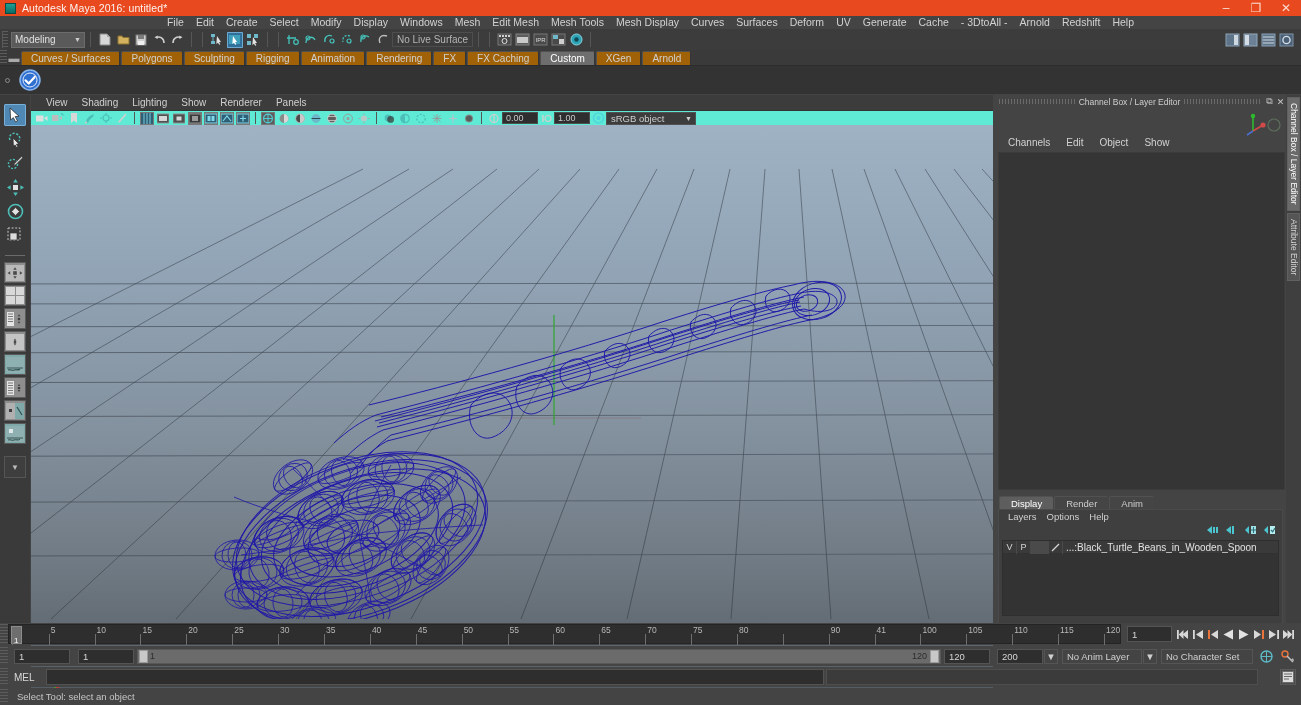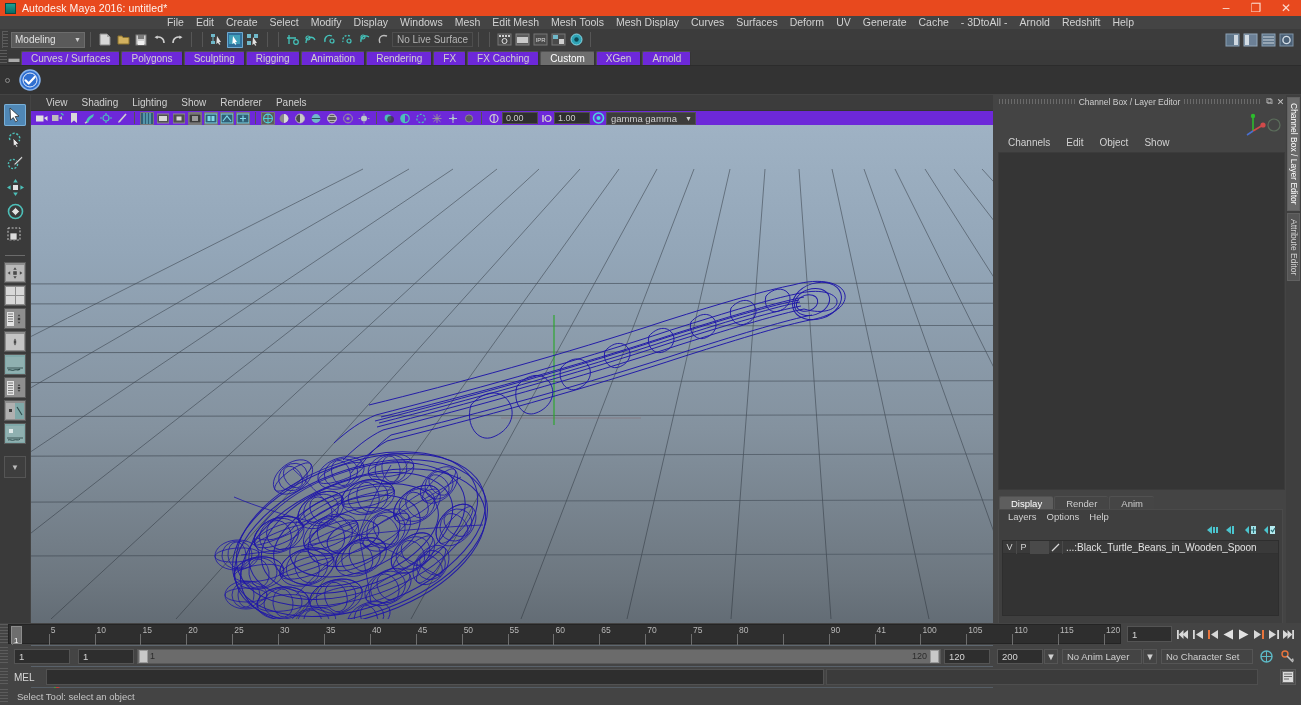--- a/index.html
+++ b/index.html
@@ -74,21 +74,21 @@
   .shelf-tabs {
     position:absolute; left:0; top:50px; width:1301px; height:15px;
     background:#3a3a3a; display:flex; align-items:flex-end;
   }
   .shelf-grip { width:7px; height:15px;
     background-image: repeating-linear-gradient(180deg,#5c5c5c 0 1px, transparent 1px 3px); }
   .shelf-minus { width:14px; height:15px; display:flex; align-items:center; justify-content:center;
     font-size:11px; color:#aaa; }
   .shelf-tab {
     height:14px; line-height:14px; padding:0 9px; font-size:10px;
-    color:#cfcfcf; background:#6d28d9; margin-right:1px;
+    color:#cfcfcf; background:#a16207; margin-right:1px;
     border-top:1px solid #515151; border-left:1px solid #515151; border-right:1px solid #353535;
     border-radius:2px 2px 0 0; white-space:nowrap;
   }
   .shelf-tab.active { background:#6e6e6e; color:#ffffff; }
   .shelf-body {
     position:absolute; left:0; top:65px; width:1301px; height:29px;
     background:#333333; display:flex; align-items:center;
     border-top:1px solid #2c2c2c;
   }
   .shelf-handle { width:14px; height:29px; display:flex; align-items:center; justify-content:center; }
@@ -112,21 +112,21 @@
   .layoutbtn-small { width:22px;height:21px;margin-bottom:2px;border:1px solid #5a5a5a;
     background:#8e8e8e; display:grid; grid-template-columns:1fr 1fr; grid-template-rows:1fr 1fr; gap:1px; padding:1px;}
   .layoutbtn-small i { background:#d8d8d8; }
   .tool-last { width:22px;height:22px;margin-top:10px;background:#3e3e3e;border:1px solid #555;
     display:flex;align-items:center;justify-content:center;color:#bbb;font-size:8px;}
 
   
   .viewpanel { position:absolute; left:31px; top:95px; width:962px; height:524px; background:#2b2b2b; }
   .vp-menubar { height:15px; background:#3c3c3c; display:flex; align-items:center; padding-left:8px; }
   .vp-menu { padding:0 7px; font-size:10px; color:#d0d0d0; height:15px; line-height:15px; }
-  .vp-toolbar { height:15px; background:#6d28d9; display:flex; align-items:center; padding-left:3px; border-top:1px solid #343434;}
+  .vp-toolbar { height:15px; background:#5eead4; display:flex; align-items:center; padding-left:3px; border-top:1px solid #343434;}
   .vbtn { width:14px;height:13px; margin:0 1px; display:flex;align-items:center;justify-content:center;border-radius:1px;}
   .vbtn.on { background:#5d5d5d; box-shadow: inset 0 0 0 1px #787878; }
   .vsep { width:1px;height:12px;background:#545454;margin:0 4px; }
   .numfield { width:36px;height:12px;background:#2e2e2e;border:1px solid #4d4d4d;
     font-size:9px;color:#c9c9c9;display:flex;align-items:center;padding-left:3px; }
   .gammasel { width:90px;height:13px;background:#3c3c3c;border:1px solid #515151;
     font-size:9.5px;color:#cfcfcf;display:flex;align-items:center;padding-left:4px; }
   .gammasel .caret{margin-left:auto;margin-right:3px;font-size:7px;}
 
   .vp-canvas { position:relative; width:962px; height:582px; overflow:hidden;
@@ -766,21 +766,21 @@
           </svg>
       </div>
       <div class="numfield">1.00</div>
       <div class="vbtn">
         <svg width="13" height="12" viewBox="0 0 13 12">
             <circle cx="6.5" cy="6" r="5" fill="none" stroke="#4dd6de" stroke-width="1.6"></circle>
             <circle cx="6.5" cy="6" r="2" fill="#4dd6de"></circle>
           </svg>
       </div>
       <div class="gammasel">
-        <span>gamma gamma</span>
+        <span>sRGB object</span>
         <span class="caret">▼</span>
       </div>
     </div>
 
     <div class="vp-canvas">
       <svg width="962" height="494" viewBox="0 0 962 494">
         <defs>
           <clipPath id="vpclip">
               <rect x="0" y="0" width="962" height="494"></rect>
             </clipPath>

